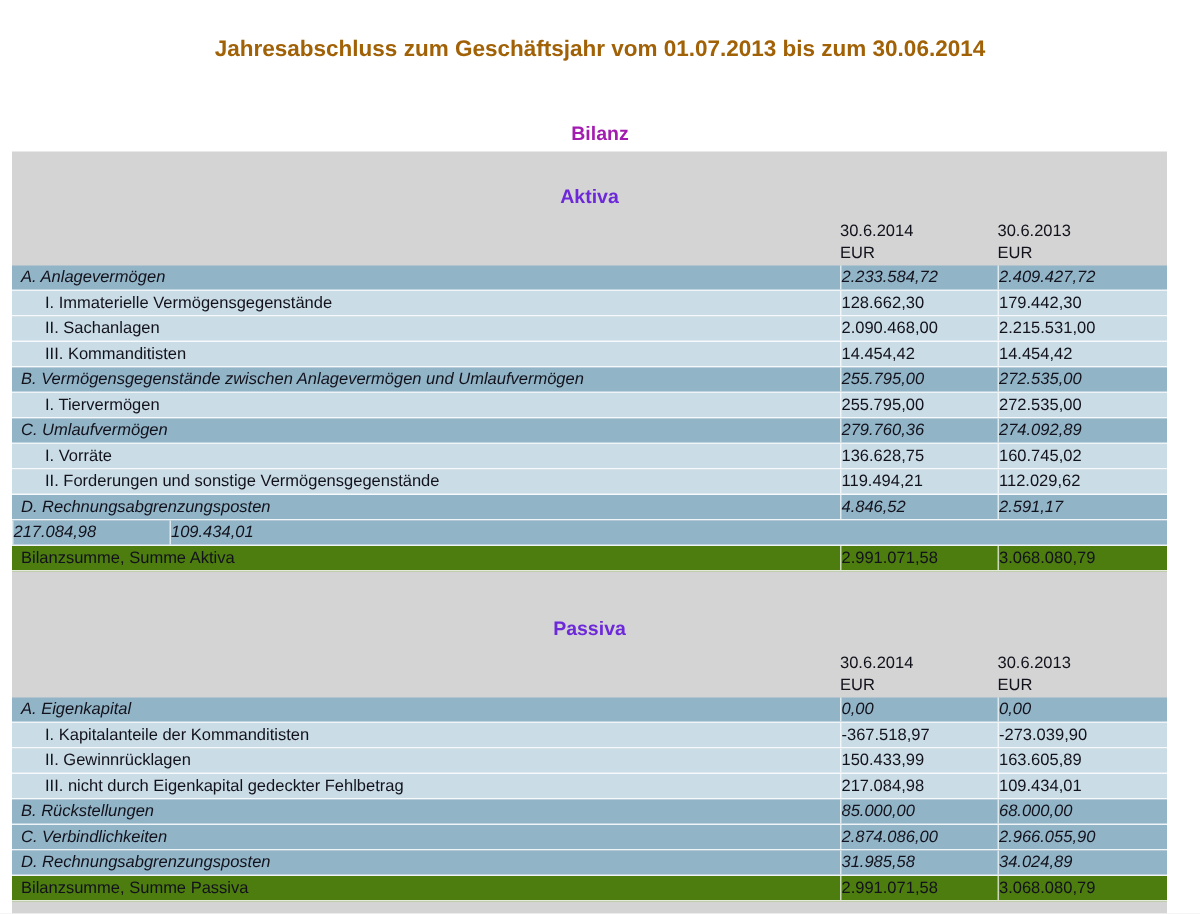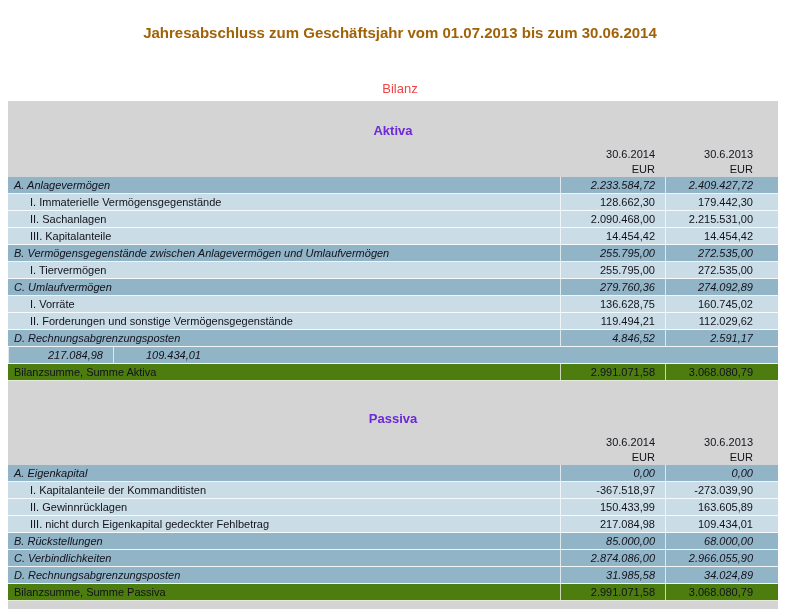--- a/index.html
+++ b/index.html
@@ -16,22 +16,22 @@
     margin-top: 24px;
     text-align: center;
     font-size: 15px;
     font-weight: bold;
     color: #a16207;
   }
   .doc-subtitle {
     margin-top: 40px;
     text-align: center;
     font-size: 13px;
-    font-weight: normal;
-    color: #ef4444;
+    font-weight: bold;
+    color: #a21caf;
   }
   .panel {
     margin-top: 5px;
     margin-left: 8px;
     width: 770px;
     background: #d4d4d4;
     padding-bottom: 8px;
     box-sizing: border-box;
   }
   .section { padding-top: 0; }
@@ -63,21 +63,20 @@
   .row.sub-row     { background: #cadce6; }
   .row.total-row   { background: #4d7c0f; }
   .cell { box-sizing: border-box; overflow: hidden; }
   .cell.label {
     flex: 1;
     padding-left: 6px;
   }
   .sub-row .cell.label { padding-left: 22px; }
   .cell.num {
     width: 105px;
-    text-align: right;
     padding-right: 10px;
     border-left: 1px solid rgba(255,255,255,0.7);
   }
   .cell.num.n2 {
     width: 113px;
     padding-right: 25px;
   }
 </style>
 </head>
 <body>
@@ -110,21 +109,21 @@
           <div class="cell label">I. Immaterielle Vermögensgegenstände</div>
           <div class="cell num n1">128.662,30</div>
           <div class="cell num n2">179.442,30</div>
         </div>
         <div class="row sub-row">
           <div class="cell label">II. Sachanlagen</div>
           <div class="cell num n1">2.090.468,00</div>
           <div class="cell num n2">2.215.531,00</div>
         </div>
         <div class="row sub-row">
-          <div class="cell label">III. Kapitalanteile</div>
+          <div class="cell label">III. Kommanditisten</div>
           <div class="cell num n1">14.454,42</div>
           <div class="cell num n2">14.454,42</div>
         </div>
         <div class="row section-row">
           <div class="cell label">B. Vermögensgegenstände zwischen Anlagevermögen und Umlaufvermögen</div>
           <div class="cell num n1">255.795,00</div>
           <div class="cell num n2">272.535,00</div>
         </div>
         <div class="row sub-row">
           <div class="cell label">I. Tiervermögen</div>

